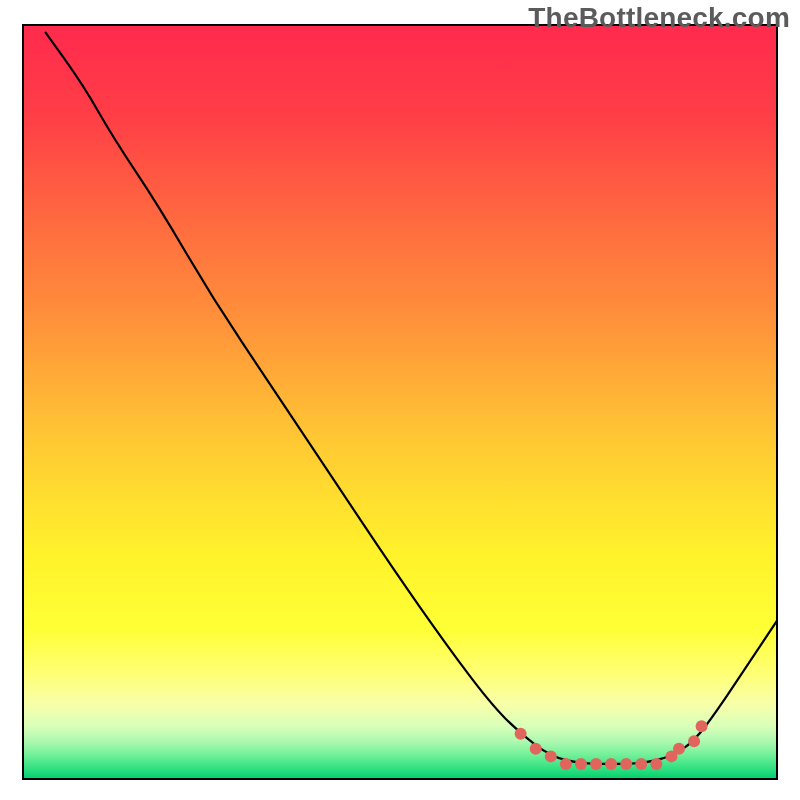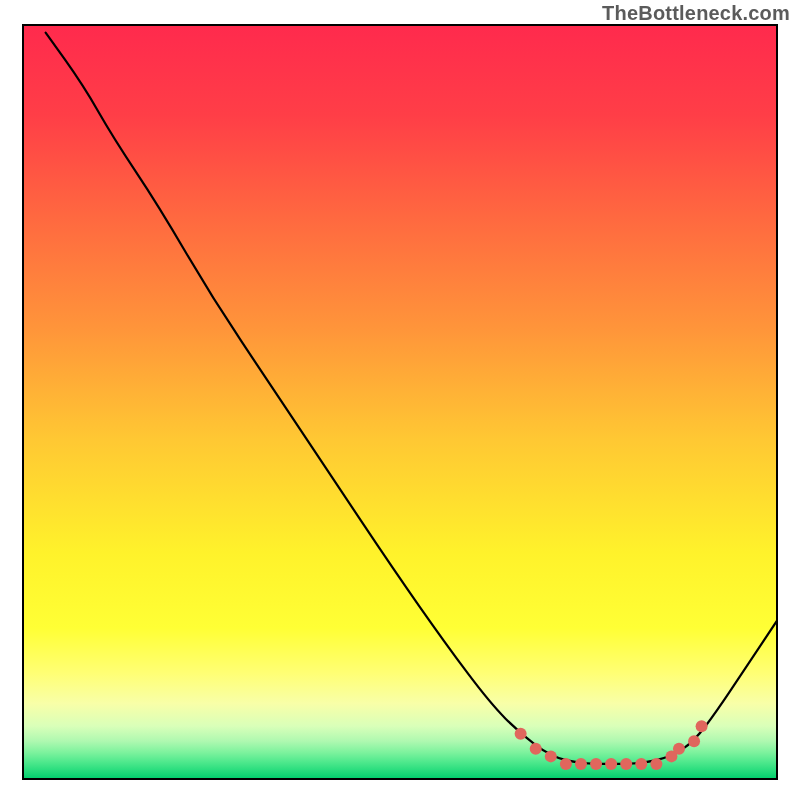--- a/index.html
+++ b/index.html
@@ -13,21 +13,21 @@
   }
   .stage {
     position: relative;
     width: 800px;
     height: 800px;
   }
   .watermark {
     position: absolute;
     top: 2px;
     right: 10px;
-    font-size: 20px;
+    font-size: 28px;
     font-weight: 600;
     color: #5b5b5b;
     letter-spacing: 0.2px;
     z-index: 3;
   }
   .plot-area {
     position: absolute;
     left: 22px;
     top: 24px;
     width: 756px;

